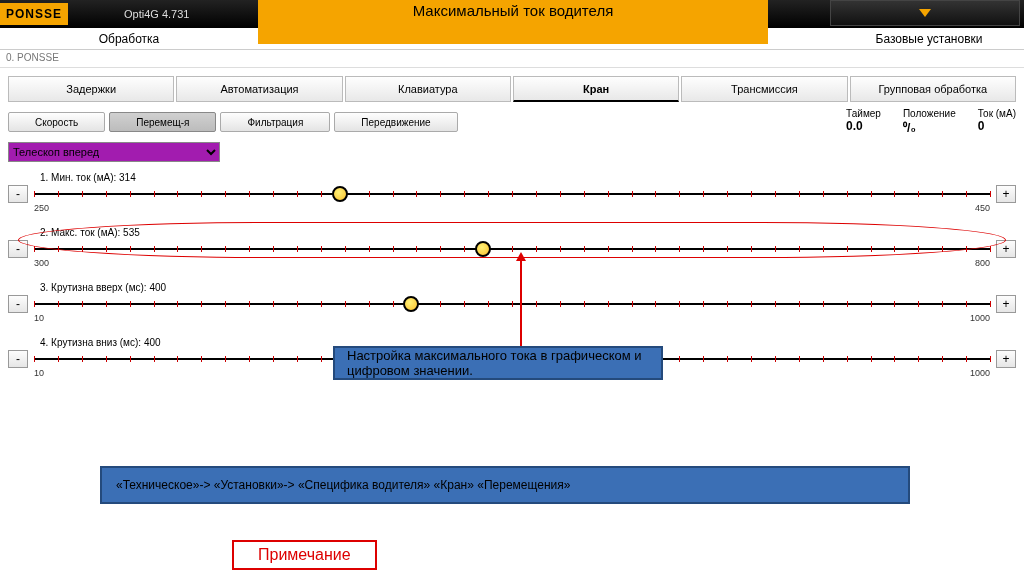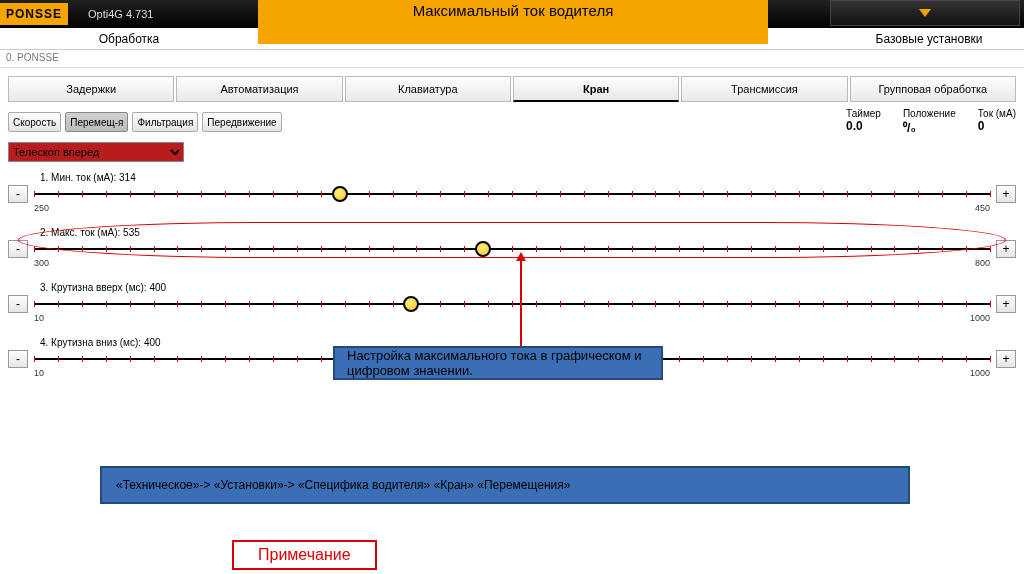--- a/index.html
+++ b/index.html
@@ -1,46 +1,46 @@
 <!DOCTYPE html>
 <html><head>
 <meta charset="utf-8">
 <style>
   * { box-sizing: border-box; margin: 0; padding: 0; font-family: Arial, sans-serif; }
   body { width: 1024px; height: 574px; background: #fff; overflow: hidden; position: relative; }
 
-  .topbar { height: 28px; background: linear-gradient(#222,#000); display: flex; align-items: center; position: relative; }
+  .topbar { height: 28px; background: linear-gradient(#222,#000); display: flex; align-items: center; position: relative; gap: 36px; }
   .logo { background: #f5a400; color: #000; font-weight: bold; font-size: 12px; padding: 4px 6px; letter-spacing: 1px; }
   .version { color: #ddd; font-size: 11px; margin-left: 20px; }
   .title-banner { position: absolute; left: 258px; width: 510px; top: 0; height: 44px; background: #f5a400; color: #000; text-align: center; font-size: 15px; padding-top: 2px; z-index: 5; }
   .top-right-tab { position: absolute; right: 4px; top: 0; width: 190px; height: 26px; background: linear-gradient(#333,#111); border: 1px solid #444; display:flex; align-items:center; justify-content:center;}
   .tri-down { width:0;height:0;border-left:6px solid transparent;border-right:6px solid transparent;border-top:8px solid #f5a400;}
 
   .subbar { height: 22px; background: #fff; border-bottom: 1px solid #ccc; display:flex; align-items:center; font-size: 12px; }
   .subbar-left { width: 258px; text-align:center; }
   .subbar-right { margin-left:auto; width: 190px; text-align:center; }
 
   .crumb { height: 18px; font-size: 10px; color: #777; padding: 2px 6px; border-bottom:1px solid #ddd;}
 
   .main { padding: 4px 8px; }
 
   .tabs-row { display:flex; gap: 2px; margin: 4px 0; }
   .tab { flex:1; height: 26px; background: linear-gradient(#fefefe,#e8e8e8); border:1px solid #bbb; font-size:11px; display:flex; align-items:center; justify-content:center; cursor:pointer; }
   .tab.active { font-weight: bold; border-bottom: 2px solid #000; }
 
   .subtabs-row { display:flex; gap:4px; margin: 6px 0; align-items:center;}
-  .subtab { height: 20px; padding: 0 4px; background: linear-gradient(#fefefe,#e4e4e4); border:1px solid #aaa; font-size:10px; display:flex; align-items:center; cursor:pointer; border-radius:2px;}
+  .subtab { height: 20px; padding: 0 26px; background: linear-gradient(#fefefe,#e4e4e4); border:1px solid #aaa; font-size:10px; display:flex; align-items:center; cursor:pointer; border-radius:2px;}
   .subtab.active { background: linear-gradient(#d0d0d0,#bcbcbc); border:1px solid #888;}
 
   .readouts { margin-left:auto; display:flex; gap:22px; font-size:10px; text-align:right;}
   .ro { display:flex; flex-direction:column; align-items:flex-start;}
   .ro-val { font-weight:bold; font-size:12px;}
 
   .dd-row { margin: 6px 0 10px 0; }
-  .dropdown { width: 176px; height: 20px; font-size: 11px; border:1px solid #888; background:#b91c1c;}
+  .dropdown { width: 212px; height: 20px; font-size: 11px; border:1px solid #888; background:#a21caf;}
 
   .slider-block { margin: 6px 0 14px 0; position:relative;}
   .slider-row { display:flex; align-items:center; gap:6px;}
   .pm-btn { width:20px; height:18px; border:1px solid #999; background: linear-gradient(#fdfdfd,#e6e6e6); font-size:12px; display:flex; align-items:center; justify-content:center; cursor:pointer;}
   .slider-label { font-size: 10px; margin-left: 32px; margin-bottom: 2px;}
   .slider-track-wrap { flex:1; position:relative; height:16px;}
   .track-line { position:absolute; left:0; right:0; top:7px; height:2px; background:#000;}
   .tick { position:absolute; top:5px; width:1px; height:6px; background:#c00;}
   .thumb { position:absolute; top:0; width:16px; height:16px; margin-left:-8px; background: radial-gradient(circle at 40% 35%, #fff176, #fbc02d); border:2px solid #000; border-radius:50%;}
   .range-ends { display:flex; justify-content:space-between; font-size:9px; color:#333; margin: 0 26px;}

